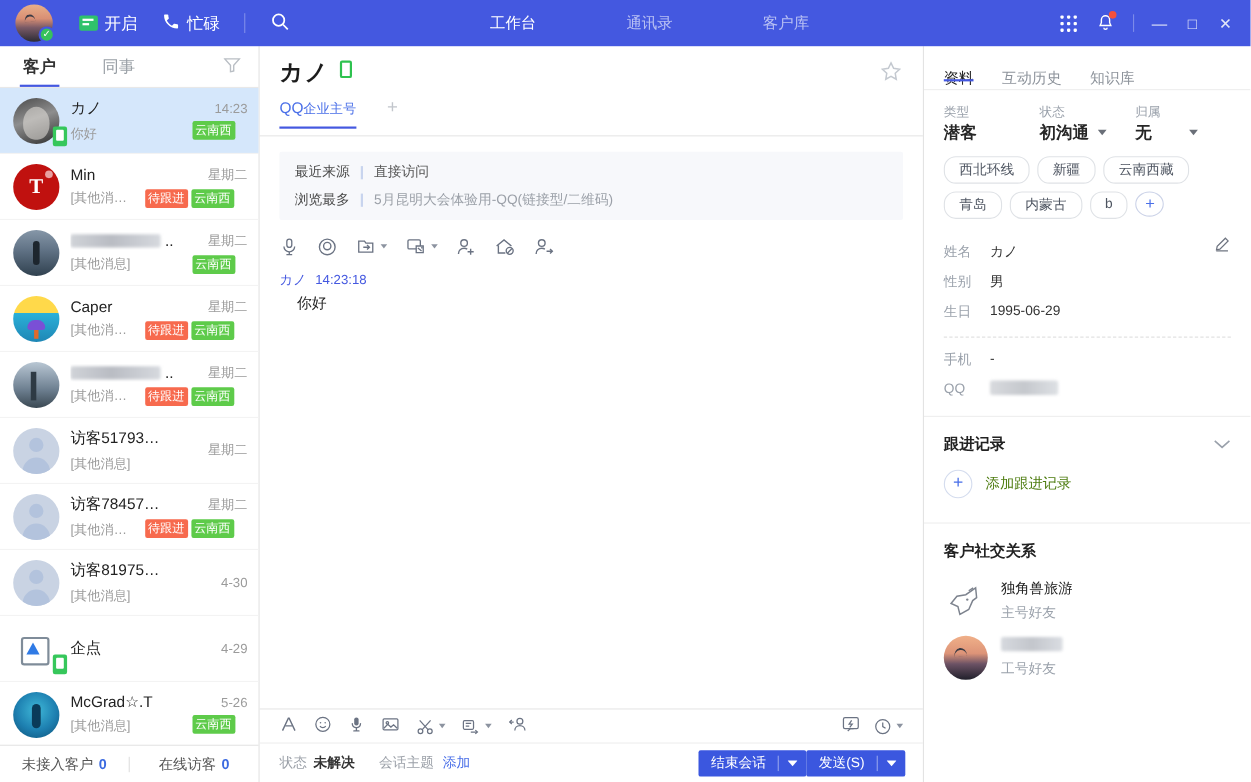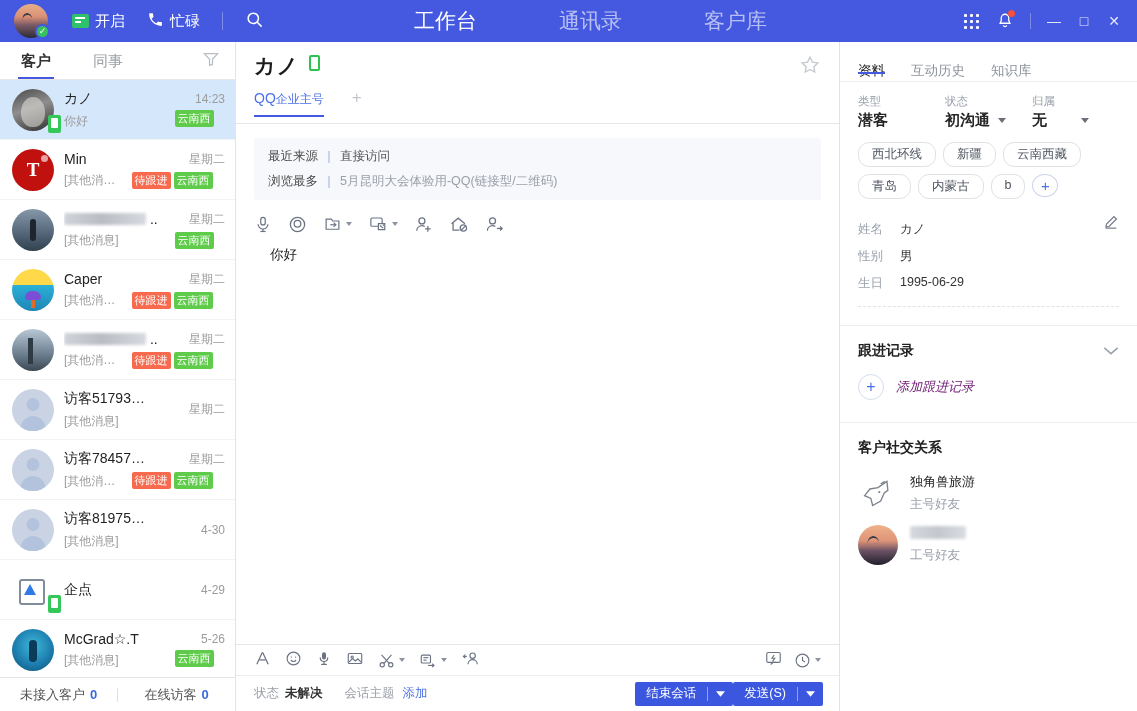--- a/index.html
+++ b/index.html
@@ -38,21 +38,21 @@
   .tb-seg .lbl { color:#fff; }
   .icon-open {
     width:17px; height:14px; background:#2fc26b; border-radius:2px; position:relative; display:inline-block;
   }
   .icon-open::before{content:"";position:absolute;left:3px;top:3px;width:10px;height:2px;background:#fff;}
   .icon-open::after{content:"";position:absolute;left:3px;top:7px;width:6px;height:2px;background:#fff;}
   .tb-seg2 { margin-left: 22px; }
   .vline { width:1px; height:18px; background:rgba(255,255,255,.32); margin-left:22px; }
   .tb-search { margin-left:22px; cursor:pointer; }
   .nav { position:absolute; left:0; right:0; top:0; height:42px; display:flex; align-items:center; justify-content:center; gap:38px; pointer-events:none; }
-  .nav a { pointer-events:auto; color:rgba(255,255,255,.62); font-size:21px; text-decoration:none;margin-left:44px; }
+  .nav a { pointer-events:auto; color:rgba(255,255,255,.62); font-size:14px; text-decoration:none;margin-left:44px; }
   .nav a.active { color:#fff; }
   .tb-right { margin-left:auto; display:flex; align-items:center; gap:0; padding-right:8px; }
   .tb-ricon { width:34px; height:42px; display:flex; align-items:center; justify-content:center; color:#fff; cursor:pointer; position:relative; }
   .grid9 { display:grid; grid-template-columns:repeat(3,3px); grid-template-rows:repeat(3,3px); gap:3px; }
   .grid9 i { background:#fff; display:block; width:3px; height:3px; border-radius:1px; }
   .bell-badge { position:absolute; top:10px; right:7px; width:7px; height:7px; border-radius:50%; background:#f4503c; }
   .win-btn { width:30px; height:42px; display:flex; align-items:center; justify-content:center; color:#e3e6f7; cursor:pointer; font-size:14px;}
   .win-sep { width:1px; height:16px; background:rgba(255,255,255,.3); margin:0 8px; }
 
   
@@ -197,21 +197,21 @@
   .edit-pen { position:absolute; right:18px; top:15px; color:#6e7480; cursor:pointer; }
   .dash { border-top:1px dashed #e2e2e2; margin:4px 18px 12px 18px; }
   .blurval { display:inline-block; width:62px; height:13px; background:linear-gradient(90deg,#d8dade,#c5c8cd,#dde0e4); border-radius:2px; filter:blur(1.6px); }
   .hr { border-top:1px solid #eee; margin:6px 0 0 0; }
 
   .sect-head { display:flex; align-items:center; padding:16px 18px 0 18px; }
   .sect-title { font-size:14px; font-weight:bold; color:#222; }
   .chev { margin-left:auto; color:#9aa1ab; cursor:pointer; }
   .addrec { display:flex; align-items:center; gap:12px; padding:14px 18px 16px 18px; cursor:pointer; }
   .addcircle { width:26px; height:26px; border-radius:50%; border:1px solid #d4dcee; color:#4a6fe8; display:flex; align-items:center; justify-content:center; font-size:16px; }
-  .addrec .t { color:#701a75; font-size:13px;font-style:italic; }
+  .addrec .t { color:#4d7c0f; font-size:13px; }
 
   .social { display:flex; align-items:center; gap:12px; padding:12px 18px 0 18px; }
   .s-av { width:40px; height:40px; border-radius:50%; flex:0 0 40px; overflow:hidden; position:relative;
     background:linear-gradient(180deg,#f0b089 0%,#dd9478 40%,#6c5265 64%,#20202b 100%); }
   .s-av::after{content:"";position:absolute;left:9px;top:11px;width:12px;height:6px;border-top:2px solid #3a3a44;border-radius:50% 50% 0 0/100% 100% 0 0;transform:rotate(-8deg);}
   .s-uni { width:40px; height:40px; flex:0 0 40px; display:flex; align-items:center; justify-content:center; color:#7d838e; }
   .s-txt .n { font-size:13px; color:#222; }
   .s-txt .n.blur { display:inline-block; width:56px; height:13px; background:linear-gradient(90deg,#d6d9de,#c3c6cc,#dadde2); border-radius:2px; filter:blur(1.6px); }
   .s-txt .s { font-size:12.5px; color:#9aa1ab; margin-top:5px; }
 </style>
@@ -542,20 +542,21 @@
               <circle cx="9.5" cy="7.5" r="3.8"></circle>
               <path d="M3 20c0-3.8 2.9-6.5 6.5-6.5 1.4 0 2.6.4 3.6 1"></path>
               <line x1="15" y1="17" x2="21.5" y2="17"></line>
               <path d="M19 14.5l2.6 2.5-2.6 2.5"></path>
             </svg>
         </span>
       </div>
 
       <div class="c-msgs" id="msg-list">
           <div>
+            <div class="msg-meta"><span class="msg-name">カノ</span><span class="msg-time">14:23:18</span></div>
             <div class="msg-body">你好</div>
           </div>
         </div>
 
       <div class="c-input-wrap">
         <div class="c-input-tools">
           <span>
             <svg width="17" height="17" viewBox="0 0 24 24" fill="none" stroke="#6b7383" stroke-width="1.8">
                 <path d="M4 20L11.5 4h1L20 20"></path>
                 <line x1="7.6" y1="14" x2="16.4" y2="14"></line>
@@ -712,20 +713,30 @@
           <span class="v">男</span>
         </div>
         <div class="kvrow">
           <span class="k">生日</span>
           <span class="v">1995-06-29</span>
         </div>
       </div>
 
       <div class="dash"></div>
 
+      <div class="r-sect" style="padding-top:0">
+        <div class="kvrow">
+          <span class="k">手机</span>
+          <span class="v">-</span>
+        </div>
+        <div class="kvrow">
+          <span class="k">QQ</span>
+          <span class="v"><span class="blurval"></span></span>
+        </div>
+      </div>
 
       <div class="hr"></div>
 
       <div class="sect-head">
         <span class="sect-title">跟进记录</span>
         <span class="chev">
           <svg width="16" height="10" viewBox="0 0 18 10" fill="none" stroke="#9aa1ab" stroke-width="1.7">
               <path d="M1.5 1.5L9 8l7.5-6.5"></path>
             </svg>
         </span>

